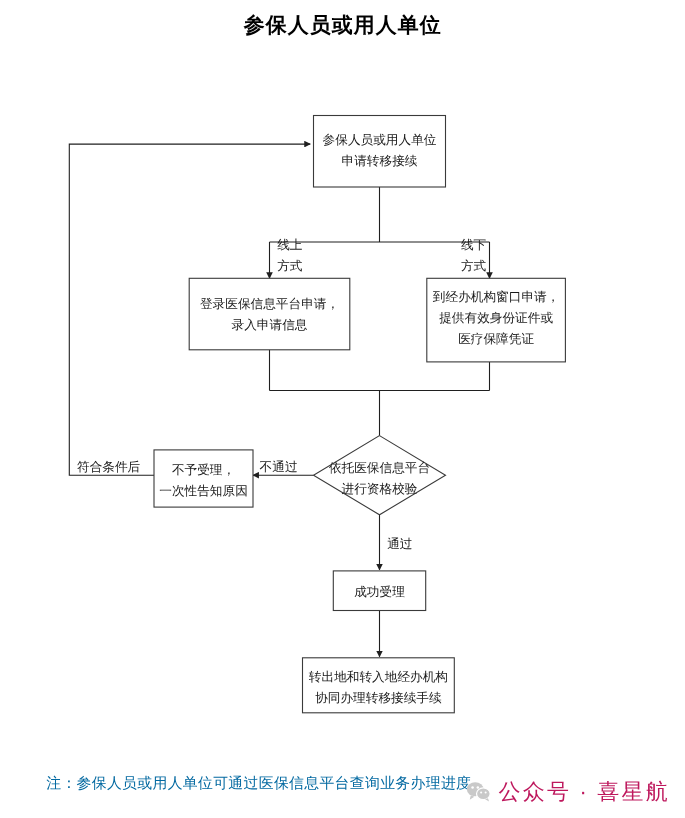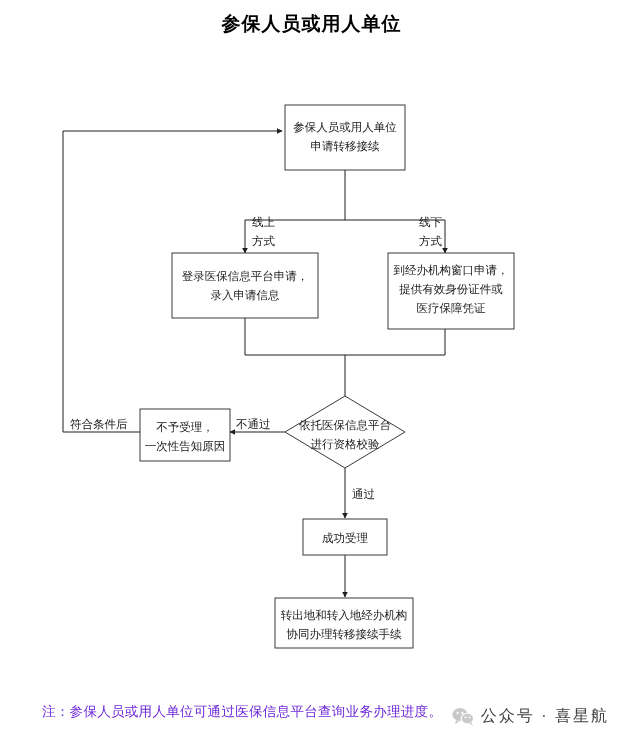--- a/index.html
+++ b/index.html
@@ -62,38 +62,38 @@
     stroke: #1f1f1f;
     stroke-width: 1;
     fill: none;
   }
   .footer-note {
     position: absolute;
     left: 42px;
     top: 703px;
     font-family: "Liberation Serif", "DejaVu Serif", serif;
     font-size: 13.5px;
-    color: #6d28d9;
+    color: #0369a1;
     letter-spacing: 0.3px;
     white-space: nowrap;
   }
   .watermark {
     position: absolute;
     right: 14px;
     top: 706px;
     display: flex;
     align-items: center;
     gap: 7px;
     color: #c9c9c9;
   }
   .watermark .wm-text {
     font-family: "Liberation Sans", "DejaVu Sans", sans-serif;
-    font-size: 16px;
+    font-size: 20px;
     letter-spacing: 2px;
-    color: #404040;
+    color: #be185d;
     white-space: nowrap;
   }
   .wechat-icon svg { display: block; }
 </style>
 </head>
 <body>
 
 <div id="page">
 
   <div class="title-block">

